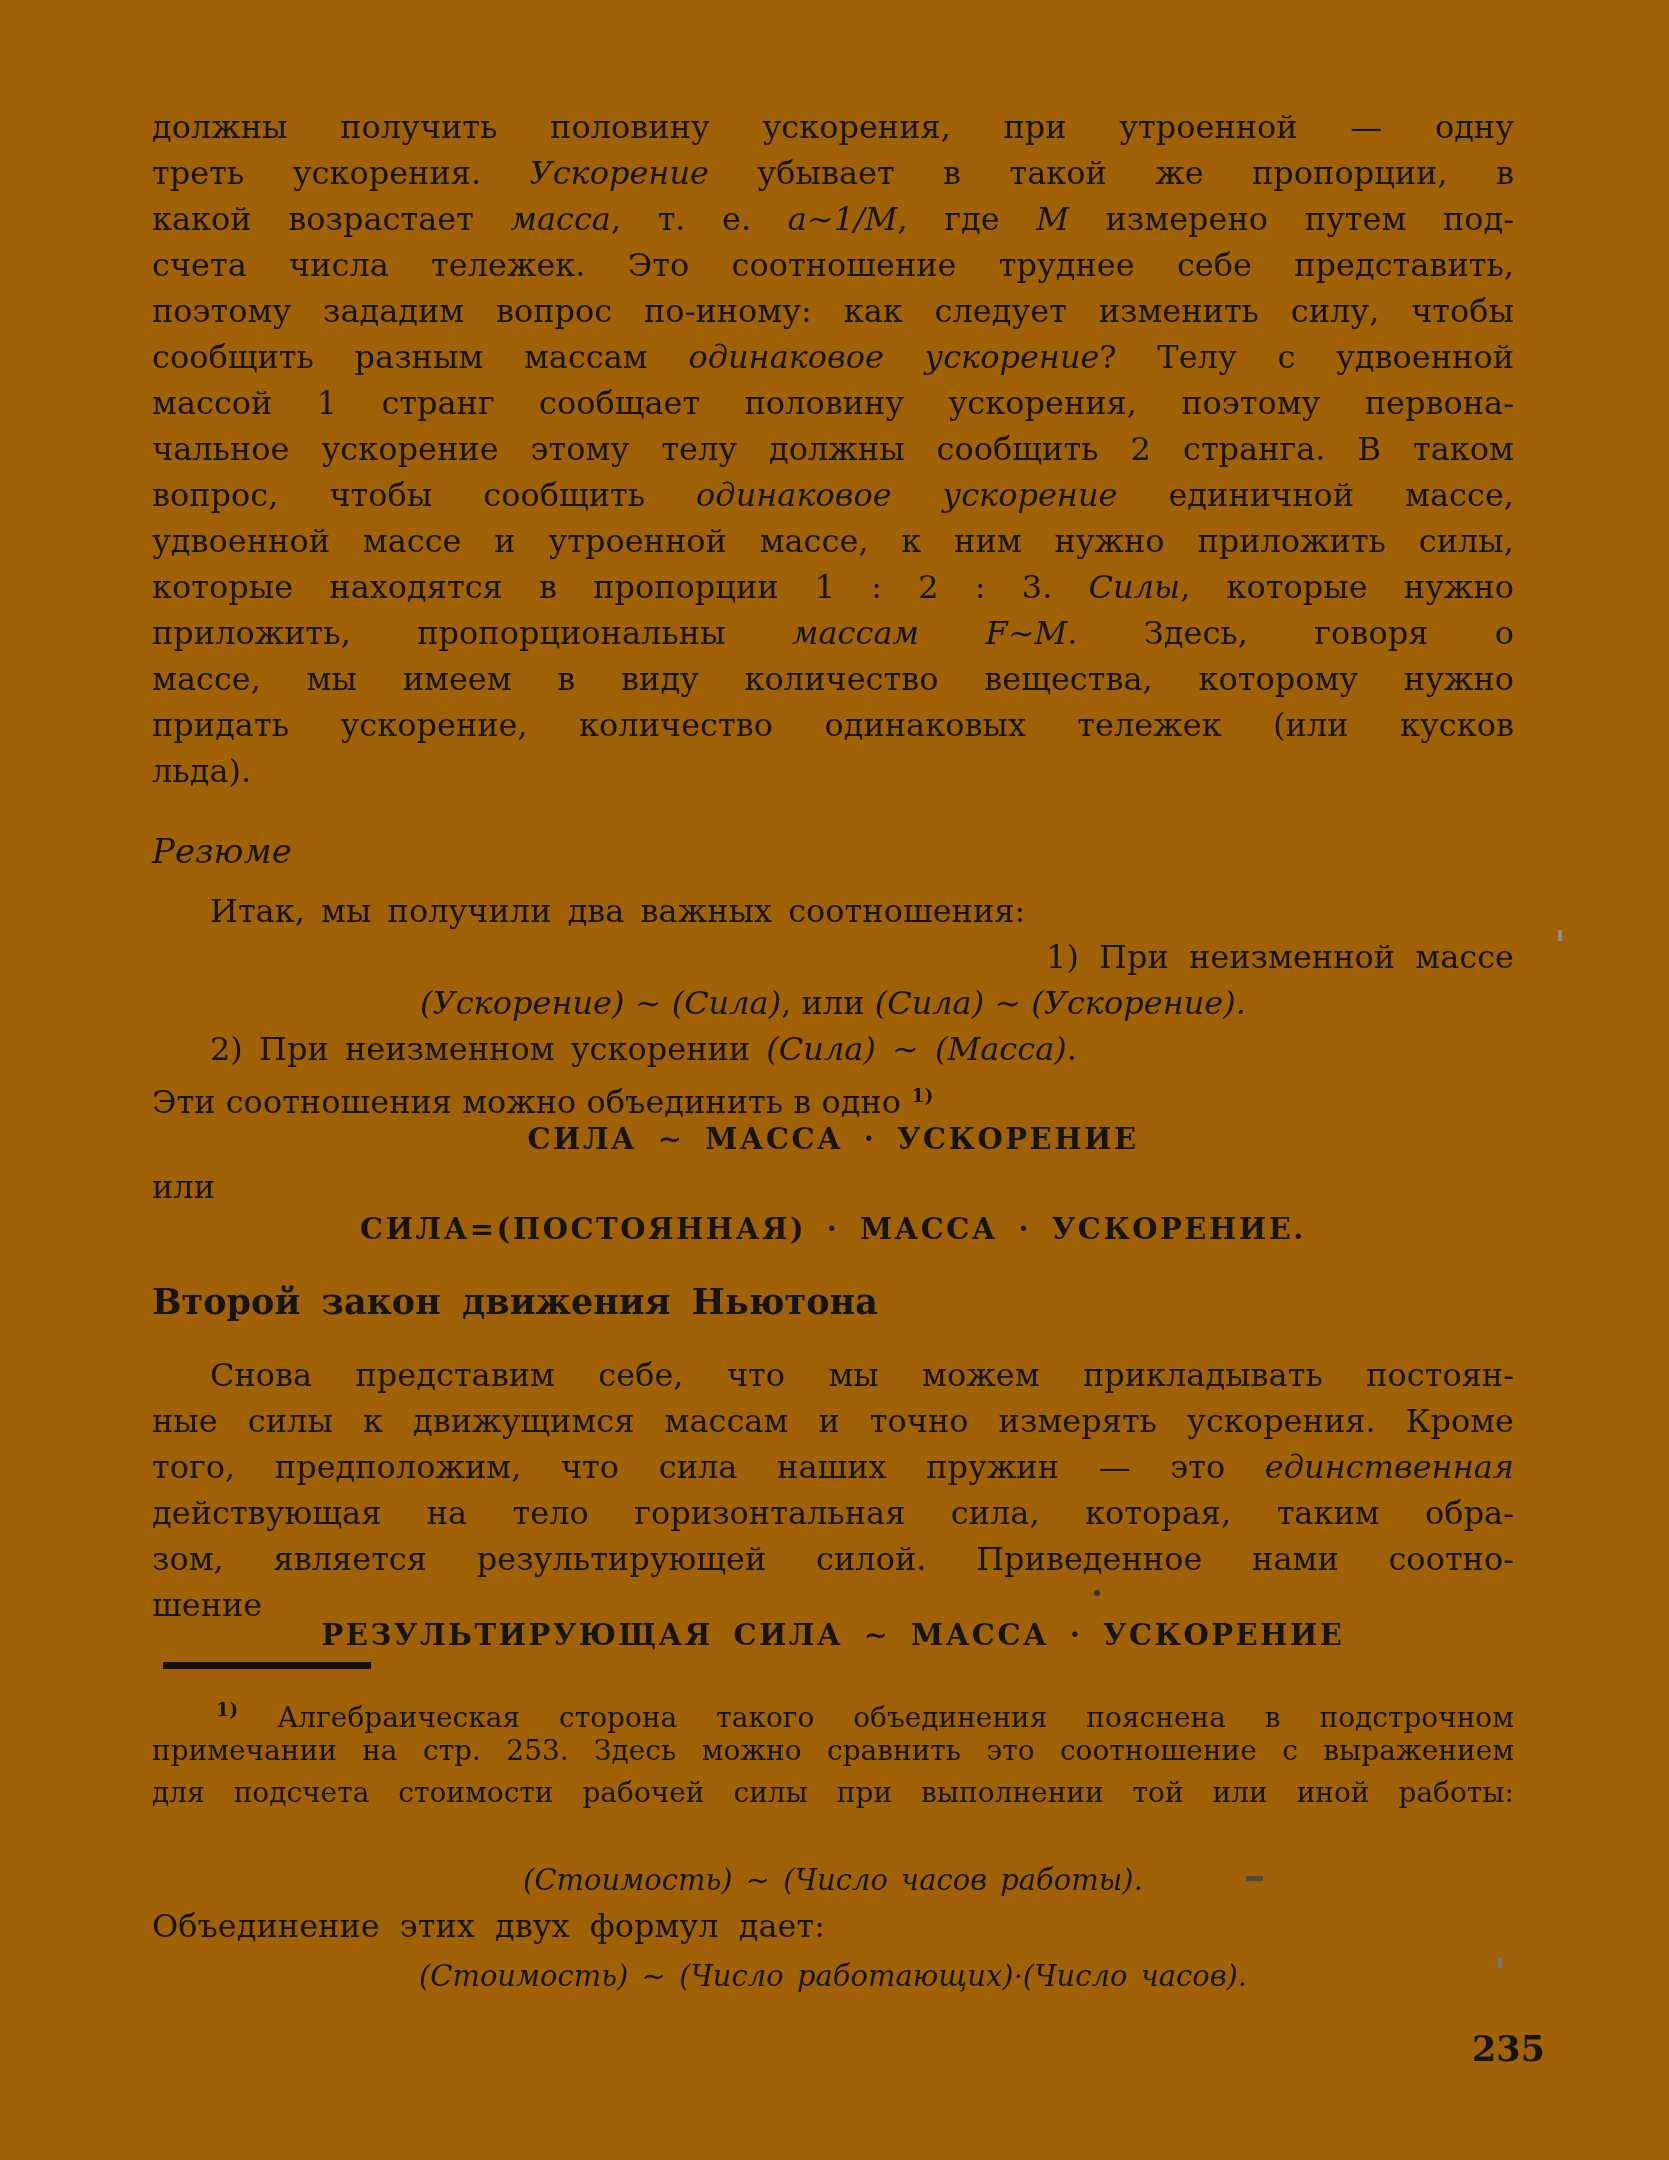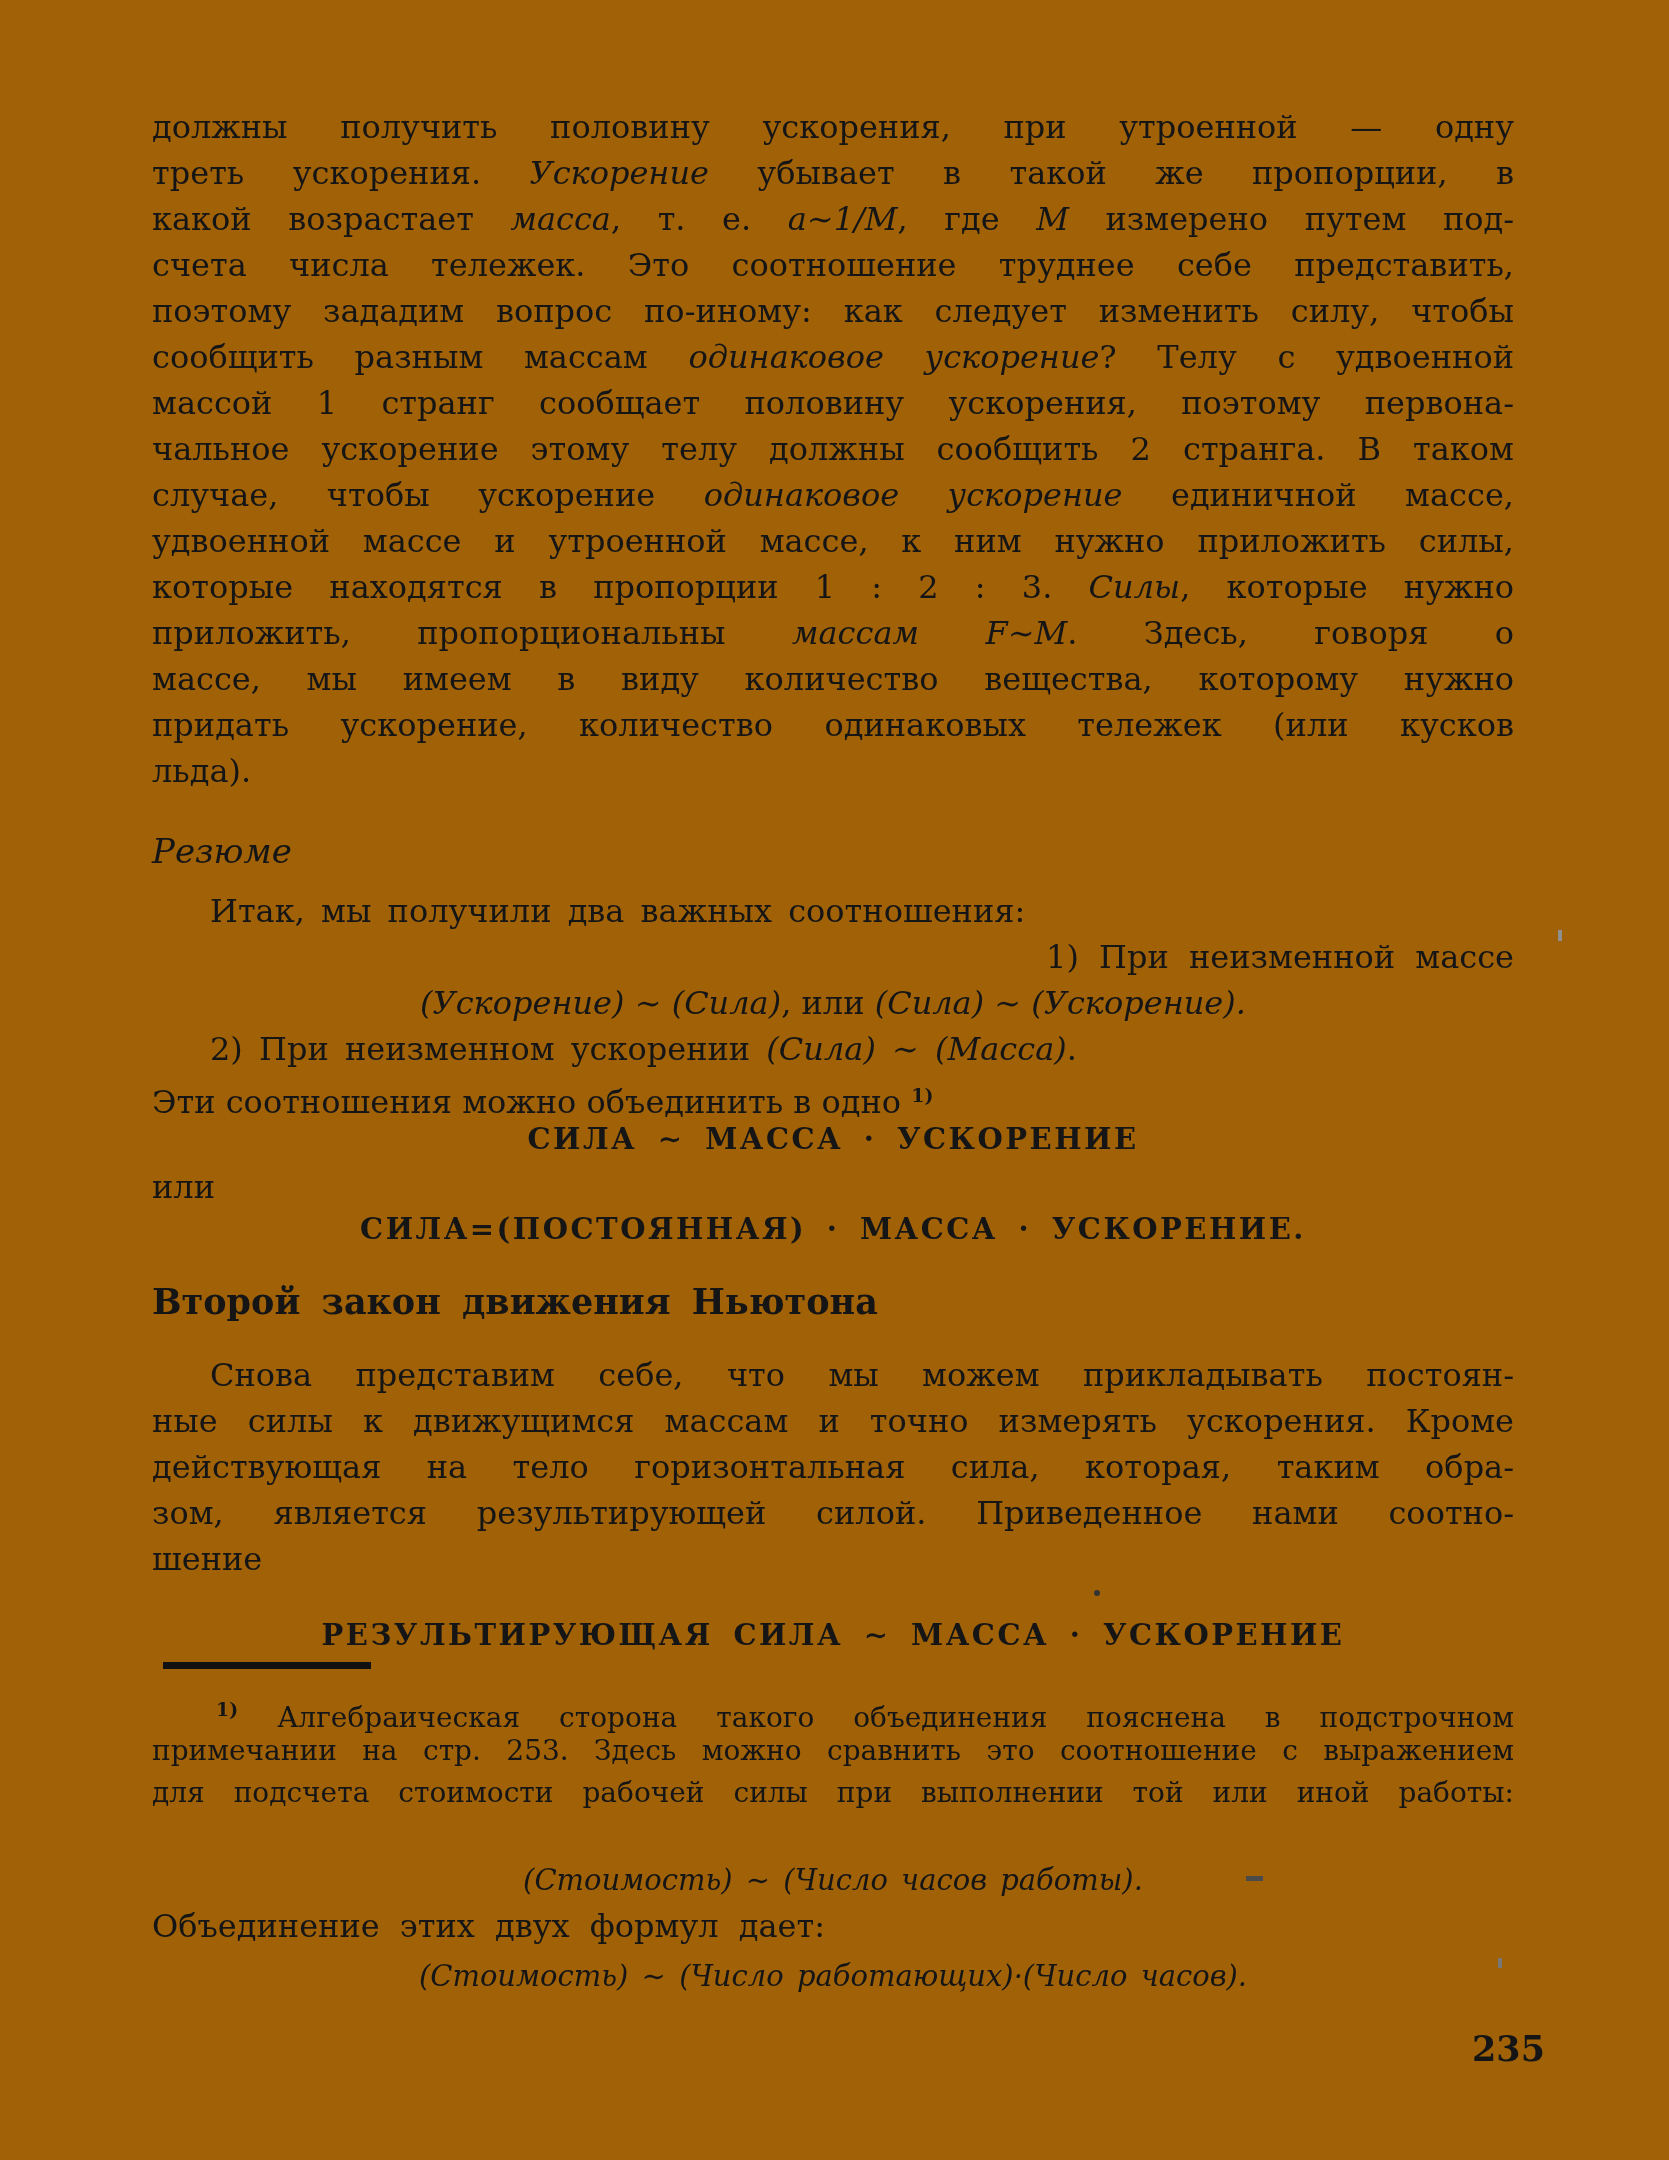--- a/index.html
+++ b/index.html
@@ -40,21 +40,21 @@
 
   <section class="blk" id="para1" style="top:104px">
     <div class="ln j">должны получить половину ускорения, при утроенной — одну</div>
     <div class="ln j"><span>треть ускорения. </span><i>Ускорение</i><span> убывает в такой же пропорции, в</span></div>
     <div class="ln j"><span>какой возрастает </span><i>масса</i><span>, т. е. </span><i>a∼1/M</i><span>, где </span><i>M</i><span> измерено путем под-</span></div>
     <div class="ln j">счета числа тележек. Это соотношение труднее себе представить,</div>
     <div class="ln j">поэтому зададим вопрос по-иному: как следует изменить силу, чтобы</div>
     <div class="ln j"><span>сообщить разным массам </span><i>одинаковое ускорение</i><span>? Телу с удвоенной</span></div>
     <div class="ln j">массой 1 странг сообщает половину ускорения, поэтому первона-</div>
     <div class="ln j">чальное ускорение этому телу должны сообщить 2 странга. В таком</div>
-    <div class="ln j"><span>случае, чтобы ускорение </span><i>одинаковое ускорение</i><span> единичной массе,</span></div>
+    <div class="ln j"><span>вопрос, чтобы сообщить </span><i>одинаковое ускорение</i><span> единичной массе,</span></div>
     <div class="ln j">удвоенной массе и утроенной массе, к ним нужно приложить силы,</div>
     <div class="ln j"><span>которые находятся в пропорции 1 : 2 : 3. </span><i>Силы</i><span>, которые нужно</span></div>
     <div class="ln j"><span>приложить, пропорциональны </span><i>массам F∼M</i><span>. Здесь, говоря о</span></div>
     <div class="ln j">массе, мы имеем в виду количество вещества, которому нужно</div>
     <div class="ln j">придать ускорение, количество одинаковых тележек (или кусков</div>
     <div class="ln">льда).</div>
   </section>
 
   <div class="blk" id="resume-h" style="top:831px">Резюме</div>
 
@@ -68,20 +68,21 @@
 
   <div class="blk ctr caps" style="top:1122px">СИЛА ∼ МАССА · УСКОРЕНИЕ</div>
   <div class="blk ln" style="top:1164px">или</div>
   <div class="blk ctr caps" style="top:1212px">СИЛА=(ПОСТОЯННАЯ) · МАССА · УСКОРЕНИЕ.</div>
 
   <div class="blk" id="sec-h" style="top:1280px">Второй закон движения Ньютона</div>
 
   <section class="blk" id="para2" style="top:1352px">
     <div class="ln ind j">Снова представим себе, что мы можем прикладывать постоян-</div>
     <div class="ln j">ные силы к движущимся массам и точно измерять ускорения. Кроме</div>
+    <div class="ln j"><span>того, предположим, что сила наших пружин — это </span><i>единственная</i></div>
     <div class="ln j">действующая на тело горизонтальная сила, которая, таким обра-</div>
     <div class="ln j">зом, является результирующей силой. Приведенное нами соотно-</div>
     <div class="ln">шение</div>
   </section>
 
   <div class="blk ctr caps" style="top:1618px">РЕЗУЛЬТИРУЮЩАЯ СИЛА ∼ МАССА · УСКОРЕНИЕ</div>
 
   <div id="fn-rule"></div>
 
   <section class="blk fn" style="top:1688px">

